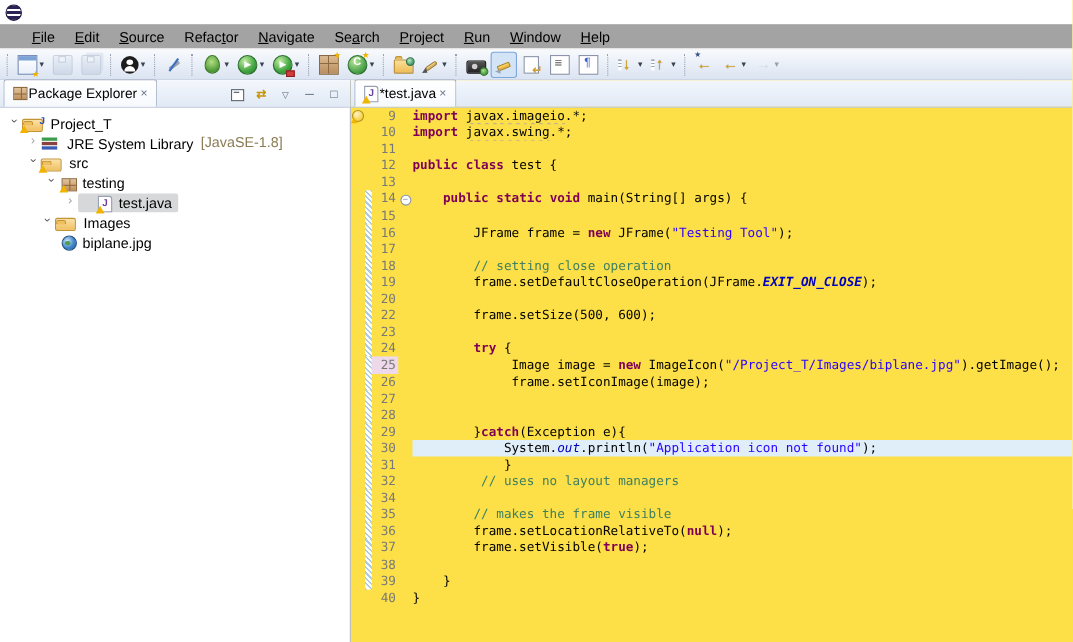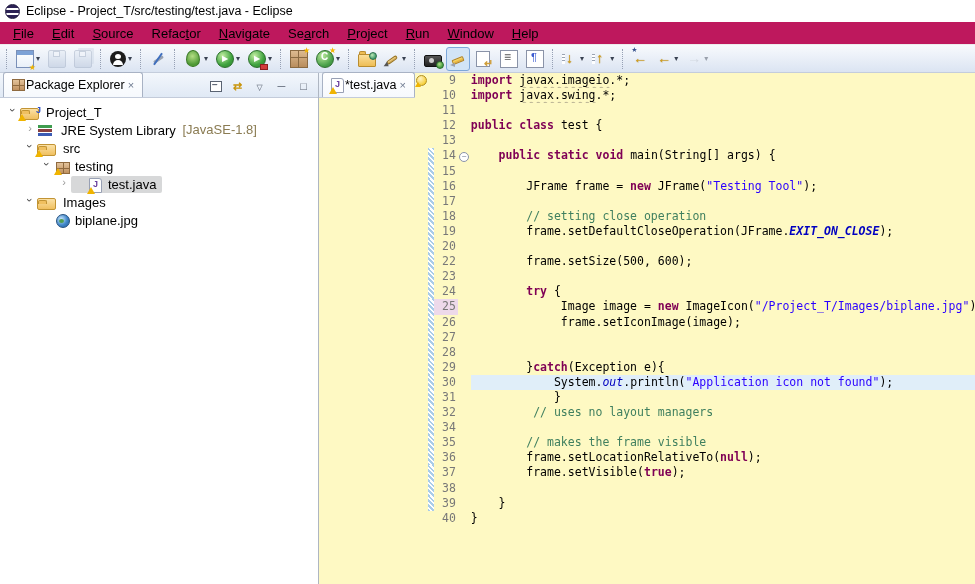--- a/index.html
+++ b/index.html
@@ -7,21 +7,21 @@
        font-family:"Liberation Sans",sans-serif;font-size:13px;color:#000}
 
   
   .titlebar{height:22px;display:flex;align-items:center;gap:6px;padding-left:5px;background:#fff}
   .app-logo{width:15px;height:15px;border-radius:50%;
     background:linear-gradient(#2c2255 0 3px,#fff 3px 5px,#2c2255 5px 8px,#fff 8px 10px,#2c2255 10px 15px);
     border:1px solid #1d173d;box-sizing:border-box}
   .title-text{font-size:12.5px}
 
   
-  .menubar{height:22px;display:flex;align-items:center;padding-left:4px;background:#be185d}
+  .menubar{height:22px;display:flex;align-items:center;padding-left:20px;background:#a3a3a3}
   .menu-item{padding:2px 9px;cursor:default}
   .menu-item u{text-decoration:underline}
 
   
   .toolbar{height:29px;background:linear-gradient(#f8fafd,#dbe4f2);
     border-top:1px solid #ececec;border-bottom:1px solid #c4cddc;
     display:flex;align-items:center;padding-left:2px;box-sizing:border-box}
   .tb-sep{width:1px;height:20px;border-left:1px dotted #96a0b4;margin:0 4px}
   .tb-btn{height:22px;display:flex;align-items:center;justify-content:center;
     padding:0 3px;border:1px solid transparent;border-radius:3px}
@@ -124,21 +124,21 @@
   .ti-package{background:linear-gradient(#e2c29a,#c09160);border:1px solid #8f6a3f;width:12px;height:10px;margin:4px 2px 0}
   .ti-package::before{content:"";position:absolute;left:0;right:0;top:50%;height:1px;background:#8f6a3f}
   .ti-package::after{content:"";position:absolute;top:0;bottom:0;left:50%;width:1px;background:#8f6a3f}
   .ti-java-file{background:#fff;border:1px solid #98a0b4;width:11px;height:13px;margin:1px 3px 0;border-radius:0 3px 0 0}
   .ti-java-file::after{content:"J";position:absolute;left:3px;top:0;font-size:9px;font-weight:bold;color:#6a3f9e}
   .ti-image{border-radius:50%;width:12px;height:12px;margin:2px;
     background:radial-gradient(circle at 35% 35%,#cfe8ff,#3f86c8 55%,#2a5f9e);border:1px solid #24507f}
   .ti-image::after{content:"";position:absolute;left:2px;top:4px;width:5px;height:4px;background:#4f9e4f;border-radius:50%}
 
   
-  .editor{flex:1;min-width:0;display:flex;flex-direction:row;background:#fef9c3}
+  .editor{flex:1;min-width:0;display:flex;flex-direction:column;background:#fde047}
   .tab-mini{width:11px;height:13px;position:relative}
   .ed-body{flex:1;overflow:hidden;font-family:"DejaVu Sans Mono","Liberation Mono",monospace;font-size:11.5px}
   .code-line{display:flex;height:15.1px;line-height:15.1px;white-space:pre}
   .ann{width:13px;flex:none;position:relative}
   .gut-warn{position:absolute;left:1px;top:2px;width:9px;height:9px;border-radius:50%;
     background:radial-gradient(circle at 35% 30%,#fff3c4,#f2c20a);border:1px solid #b08f1f}
   .gut-warn::after{content:"";position:absolute;left:-2px;bottom:-2px;width:0;height:0;
     border-left:3px solid transparent;border-right:3px solid transparent;border-bottom:5px solid #f0b400}
   .diffcol{width:6px;flex:none}
   .diffcol.on{background:repeating-linear-gradient(45deg,#a9cce9 0 1.5px,#ffffff 1.5px 3.5px)}
@@ -155,21 +155,20 @@
   .tok-c{color:#3f7f5f}
   .tok-f{color:#0000c0;font-style:italic}
   .tok-x{color:#0000c0;font-style:italic;font-weight:bold}
   .tok-u{color:#000;text-decoration:underline;text-decoration-style:wavy;text-decoration-color:#b9b293;text-underline-offset:2px}
 </style>
 </head>
 <body>
 
 <div class="titlebar">
   <span class="app-logo"></span>
-  <span class="title-text">Eclipse - Project_T/src/testing/test.java - Eclipse</span>
 </div>
 
 <div class="menubar">
     <span class="menu-item"><u>F</u>ile</span>
     <span class="menu-item"><u>E</u>dit</span>
     <span class="menu-item"><u>S</u>ource</span>
     <span class="menu-item">Refac<u>t</u>or</span>
     <span class="menu-item"><u>N</u>avigate</span>
     <span class="menu-item">Se<u>a</u>rch</span>
     <span class="menu-item"><u>P</u>roject</span>
@@ -314,21 +313,21 @@
         </div>
         <div class="tree-row" style="padding-left: 57px;">
           <span class="expander closed">›</span>
           <span class="selbox">
             <span class="t-icon ti-java-file">
               <span class="warn-ovl"></span>
             </span>
             <span class="t-label">test.java</span>
           </span>
         </div>
-        <div class="tree-row" style="padding-left: 23px;">
+        <div class="tree-row" style="padding-left: 36px;">
           <span class="expander open">›</span>
           <span class="t-icon fold-base"></span>
           <span class="t-label">Images</span>
         </div>
         <div class="tree-row" style="padding-left: 40px;">
           <span class="expander "></span>
           <span class="t-icon ti-image"></span>
           <span class="t-label">biplane.jpg</span>
         </div>
       </div>

